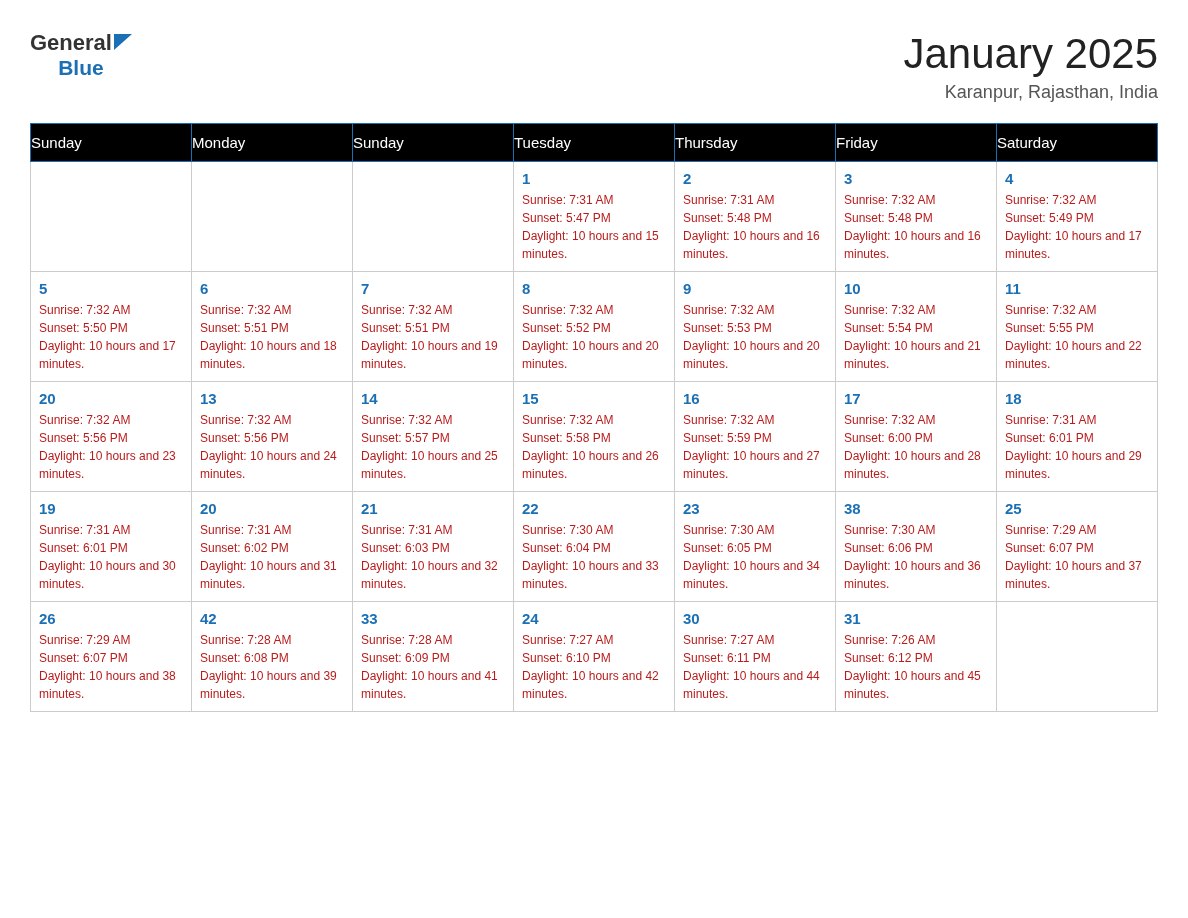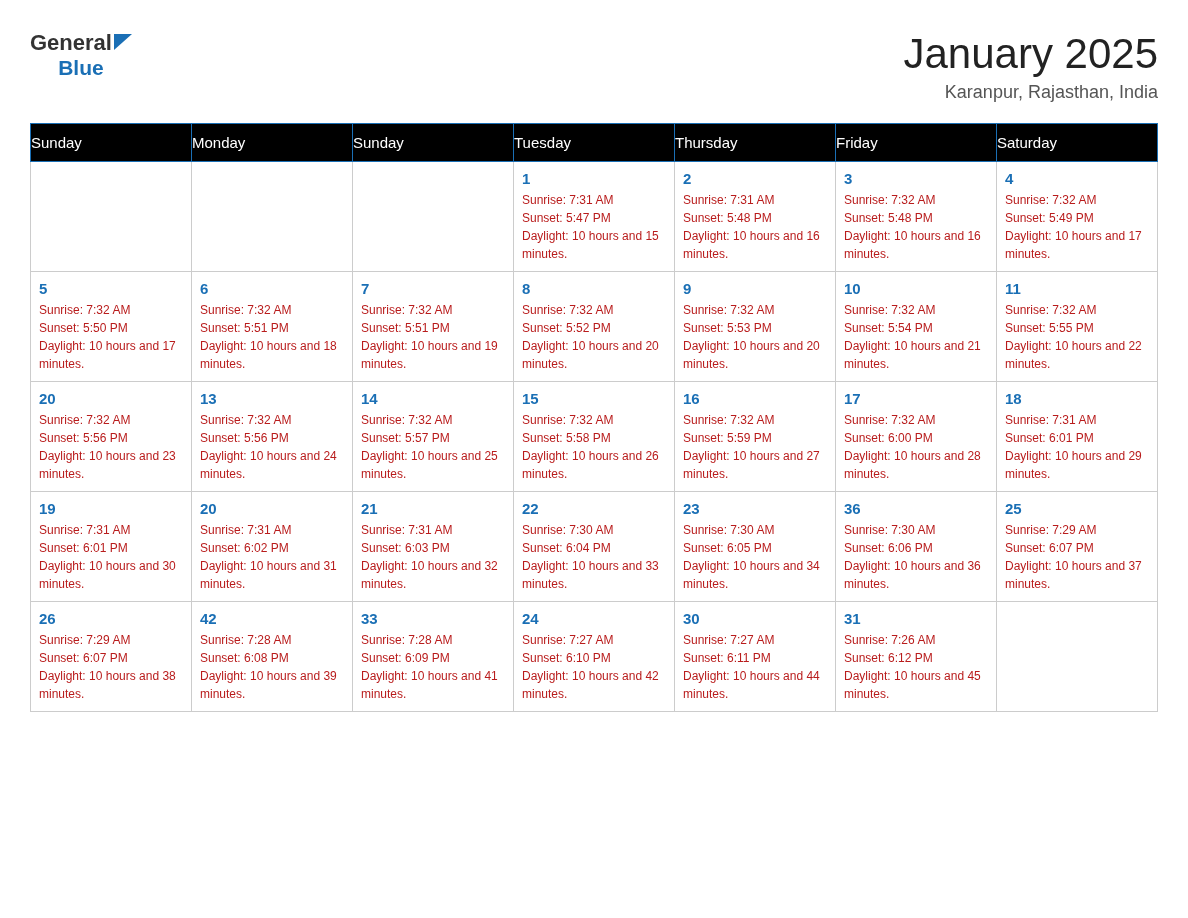--- a/index.html
+++ b/index.html
@@ -222,21 +222,21 @@
         </td>
         <td>
           <span class="day-number">22</span>
           <div class="day-info">Sunrise: 7:30 AM<br>Sunset: 6:04 PM<br>Daylight: 10 hours and 33 minutes.</div>
         </td>
         <td>
           <span class="day-number">23</span>
           <div class="day-info">Sunrise: 7:30 AM<br>Sunset: 6:05 PM<br>Daylight: 10 hours and 34 minutes.</div>
         </td>
         <td>
-          <span class="day-number">36</span>
+          <span class="day-number">38</span>
           <div class="day-info">Sunrise: 7:30 AM<br>Sunset: 6:06 PM<br>Daylight: 10 hours and 36 minutes.</div>
         </td>
         <td>
           <span class="day-number">25</span>
           <div class="day-info">Sunrise: 7:29 AM<br>Sunset: 6:07 PM<br>Daylight: 10 hours and 37 minutes.</div>
         </td>
       </tr>
       <tr>
         <td>
           <span class="day-number">26</span>

